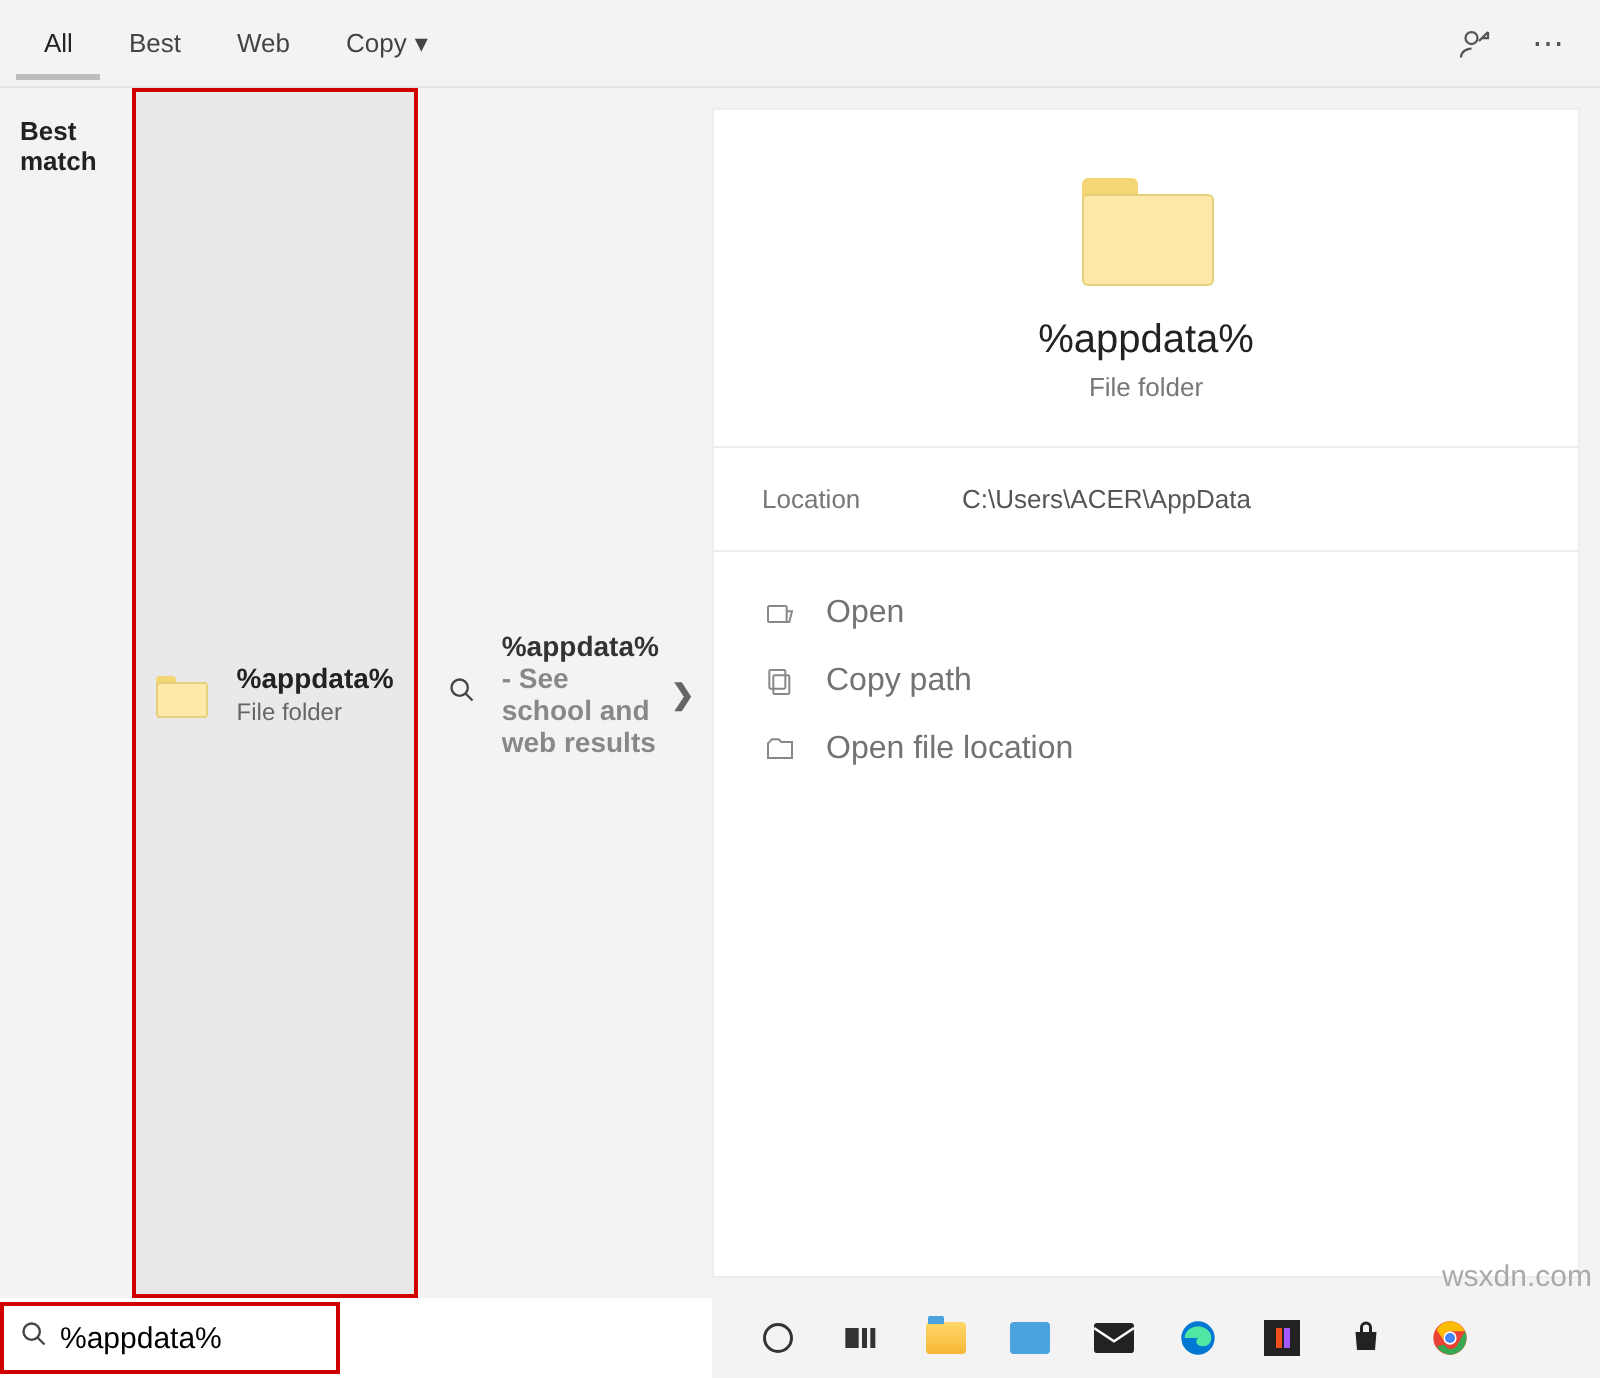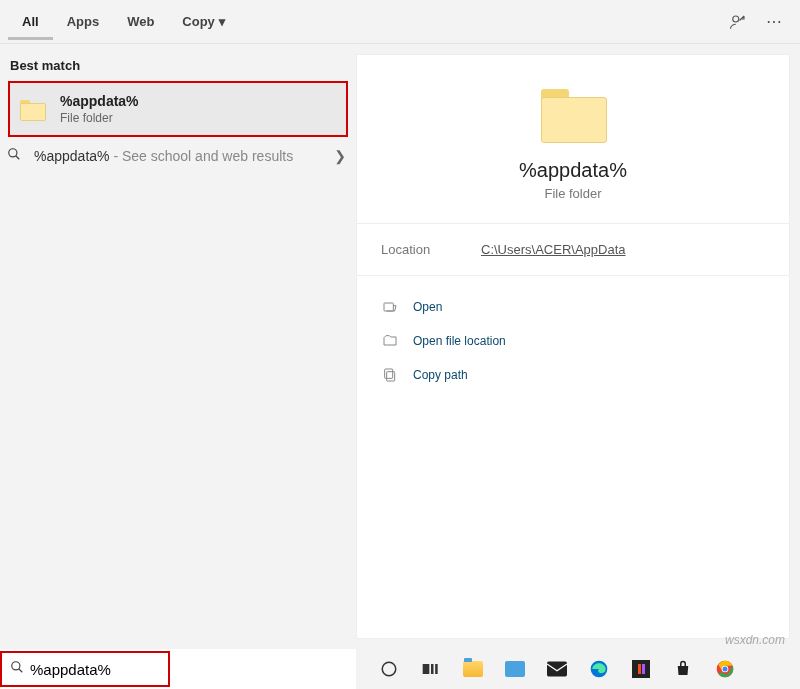--- a/index.html
+++ b/index.html
@@ -1,81 +1,81 @@
 <!DOCTYPE html>
 <html><head>
 <meta charset="utf-8">
 <style>
   * { box-sizing: border-box; margin: 0; padding: 0; font-family: "Segoe UI", Arial, sans-serif; }
   body { width: 800px; height: 689px; background: #f3f3f3; overflow: hidden; position: relative; }
 
   
   .tabs { display: flex; align-items: center; height: 44px; padding: 0 8px; background: #f3f3f3; border-bottom: 1px solid #e5e5e5; }
-  .tab { padding: 10px 14px 8px; font-size: 13px; color: #444; cursor: pointer; border-bottom: 3px solid transparent; display: flex; align-items: center; gap: 4px; font-weight: bold; }
+  .tab { padding: 10px 14px 8px; font-size: 13px; color: #444; cursor: pointer; border-bottom: 3px solid transparent; display: flex; align-items: center; gap: 4px; }
   .tab.active { border-bottom: 3px solid #bdbdbd; color: #222; }
   .spacer { flex: 1; }
   .topicon { width: 36px; height: 36px; display: flex; align-items: center; justify-content: center; color: #555; cursor: pointer; }
 
   .content { display: flex; height: 605px; }
 
   
-  .left { width: 356px; background: #f3f3f3; display: flex; flex-direction: column; position: relative; }
+  .left { width: 356px; background: #f3f3f3; display: flex; flex-direction: row; position: relative; }
   .section-label { font-size: 13px; font-weight: 600; padding: 14px 10px 8px; color: #222; }
 
   .best-match {
     border: 2px solid #d00000; margin: 0 8px;
     background: #e9e9e9; display: flex; align-items: center; padding: 10px 10px;
     cursor: pointer;
   }
   .folder-icon-sm { width: 28px; height: 22px; margin-right: 12px; position: relative; }
   .folder-icon-sm::before { content:""; position:absolute; top:2px; left:0; width:10px; height:4px; background:#f4d774; border-radius:2px 2px 0 0; }
   .folder-icon-sm::after { content:""; position:absolute; top:5px; left:0; width:24px; height:16px; background:#ffe9a8; border-radius:2px; border:1px solid #e8cf7a; }
   .bm-title { font-size: 14px; font-weight: 600; color: #222; }
   .bm-sub { font-size: 12px; color: #666; margin-top: 2px; }
 
-  .web-row { display: flex; align-items: center; padding: 10px 4px; cursor: pointer; }
+  .web-row { display: flex; align-items: center; padding: 10px 4px; cursor: pointer; font-weight: bold; }
   .search-glyph { width: 20px; text-align: center; color: #444; font-size: 14px; margin-right: 10px; }
   .wr-text { flex: 1; font-size: 14px; color: #333; }
   .wr-text .muted { color: #888; }
   .chevron { color: #666; font-size: 14px; padding: 0 6px; }
 
   
   .right { flex:1; background: #fff; margin: 10px 10px 10px 0; border: 1px solid #eee; display: flex; flex-direction: column; }
   .detail-hero { display: flex; flex-direction: column; align-items: center; padding: 28px 0 22px; border-bottom: 1px solid #eee; }
   .folder-icon-lg { width: 76px; height: 62px; position: relative; margin-bottom: 14px; }
   .folder-icon-lg::before { content:""; position:absolute; top:6px; left:6px; width:28px; height:10px; background:#f4d774; border-radius:3px 3px 0 0; }
   .folder-icon-lg::after { content:""; position:absolute; top:14px; left:6px; width:64px; height:44px; background:#ffe9a8; border-radius:3px; border:1px solid #e8cf7a; }
   .dh-title { font-size: 20px; color: #222; }
   .dh-sub { font-size: 13px; color: #777; margin-top: 4px; }
 
   .detail-row { display:flex; padding: 18px 24px; border-bottom: 1px solid #eee; font-size: 13px; }
   .dr-label { color: #777; width: 100px; }
-  .dr-link { color: #555; text-decoration: underline; cursor: pointer; }
+  .dr-link { color: #555; cursor: pointer; }
 
   .actions { padding: 14px 24px; }
-  .action { display:flex; align-items:center; gap: 14px; padding: 8px 0; font-size: 12px; color: #0c4a6e; cursor:pointer; }
+  .action { display:flex; align-items:center; gap: 14px; padding: 8px 0; font-size: 16px; color: #737373; cursor:pointer; }
   .action-icon { width: 18px; height: 18px; color: #888; display:flex; align-items:center; justify-content:center; }
 
   
   .bottom-bar { position: absolute; left: 0; bottom: 0; width: 800px; height: 40px; background: #f3f3f3; display:flex; align-items:center; }
   .search-box { width: 356px; height: 40px; background: #fff; display:flex; align-items:center; padding: 0 8px; }
   .search-box.outlined { border: 2px solid #d00000; width: 170px; height: 36px; margin: 2px 0; }
   .search-box input { border:none; outline:none; font-size:15px; flex:1; background:transparent; }
   .task-icons { display:flex; align-items:center; gap: 16px; padding-left: 20px; }
   .ti { width: 26px; height: 26px; display:flex; align-items:center; justify-content:center; border-radius:3px; font-size:14px; }
   .square { width:18px; height:18px; }
 
-  .watermark { position:absolute; right:15px; bottom:42px; font-size:12px; color:#aaa;font-style:italic; }
+  .watermark { position:absolute; right:4px; bottom:42px; font-size:15px; color:#aaa; }
 </style>
 </head>
 <body>
 
 <div class="tabs">
   <div class="tab active">All</div>
-  <div class="tab">Apps</div>
+  <div class="tab">Best</div>
   <div class="tab">Web</div>
   <div class="tab">
     <span>Copy</span>
     <span>▾</span>
   </div>
   <div class="spacer"></div>
   <div class="topicon">
     <svg width="18" height="18" viewBox="0 0 24 24" fill="none" stroke="#555" stroke-width="1.5">
         <circle cx="9" cy="8" r="4"></circle>
         <path d="M2 21c0-4 4-6 7-6"></path>
@@ -132,33 +132,33 @@
           <svg width="16" height="16" viewBox="0 0 24 24" fill="none" stroke="#888" stroke-width="1.5">
               <rect x="3" y="6" width="14" height="12" rx="1"></rect>
               <path d="M17 10h4l-2 8H7"></path>
             </svg>
         </div>
         <span>Open</span>
       </div>
       <div class="action">
         <div class="action-icon">
           <svg width="16" height="16" viewBox="0 0 24 24" fill="none" stroke="#888" stroke-width="1.5">
-              <path d="M3 7l3-3h5l2 2h8v12H3z"></path>
+              <rect x="7" y="7" width="12" height="14" rx="1"></rect>
+              <rect x="4" y="3" width="12" height="14" rx="1"></rect>
             </svg>
         </div>
-        <span>Open file location</span>
+        <span>Copy path</span>
       </div>
       <div class="action">
         <div class="action-icon">
           <svg width="16" height="16" viewBox="0 0 24 24" fill="none" stroke="#888" stroke-width="1.5">
-              <rect x="7" y="7" width="12" height="14" rx="1"></rect>
-              <rect x="4" y="3" width="12" height="14" rx="1"></rect>
+              <path d="M3 7l3-3h5l2 2h8v12H3z"></path>
             </svg>
         </div>
-        <span>Copy path</span>
+        <span>Open file location</span>
       </div>
     </div>
   </div>
 </div>
 
 <div class="bottom-bar">
   <div style="width:356px; background:#fff; height:40px; display:flex; align-items:center;">
     <div class="search-box outlined">
       <span style="color:#444; margin-right:6px;">
         <svg width="14" height="14" viewBox="0 0 24 24" fill="none" stroke="#444" stroke-width="2">

